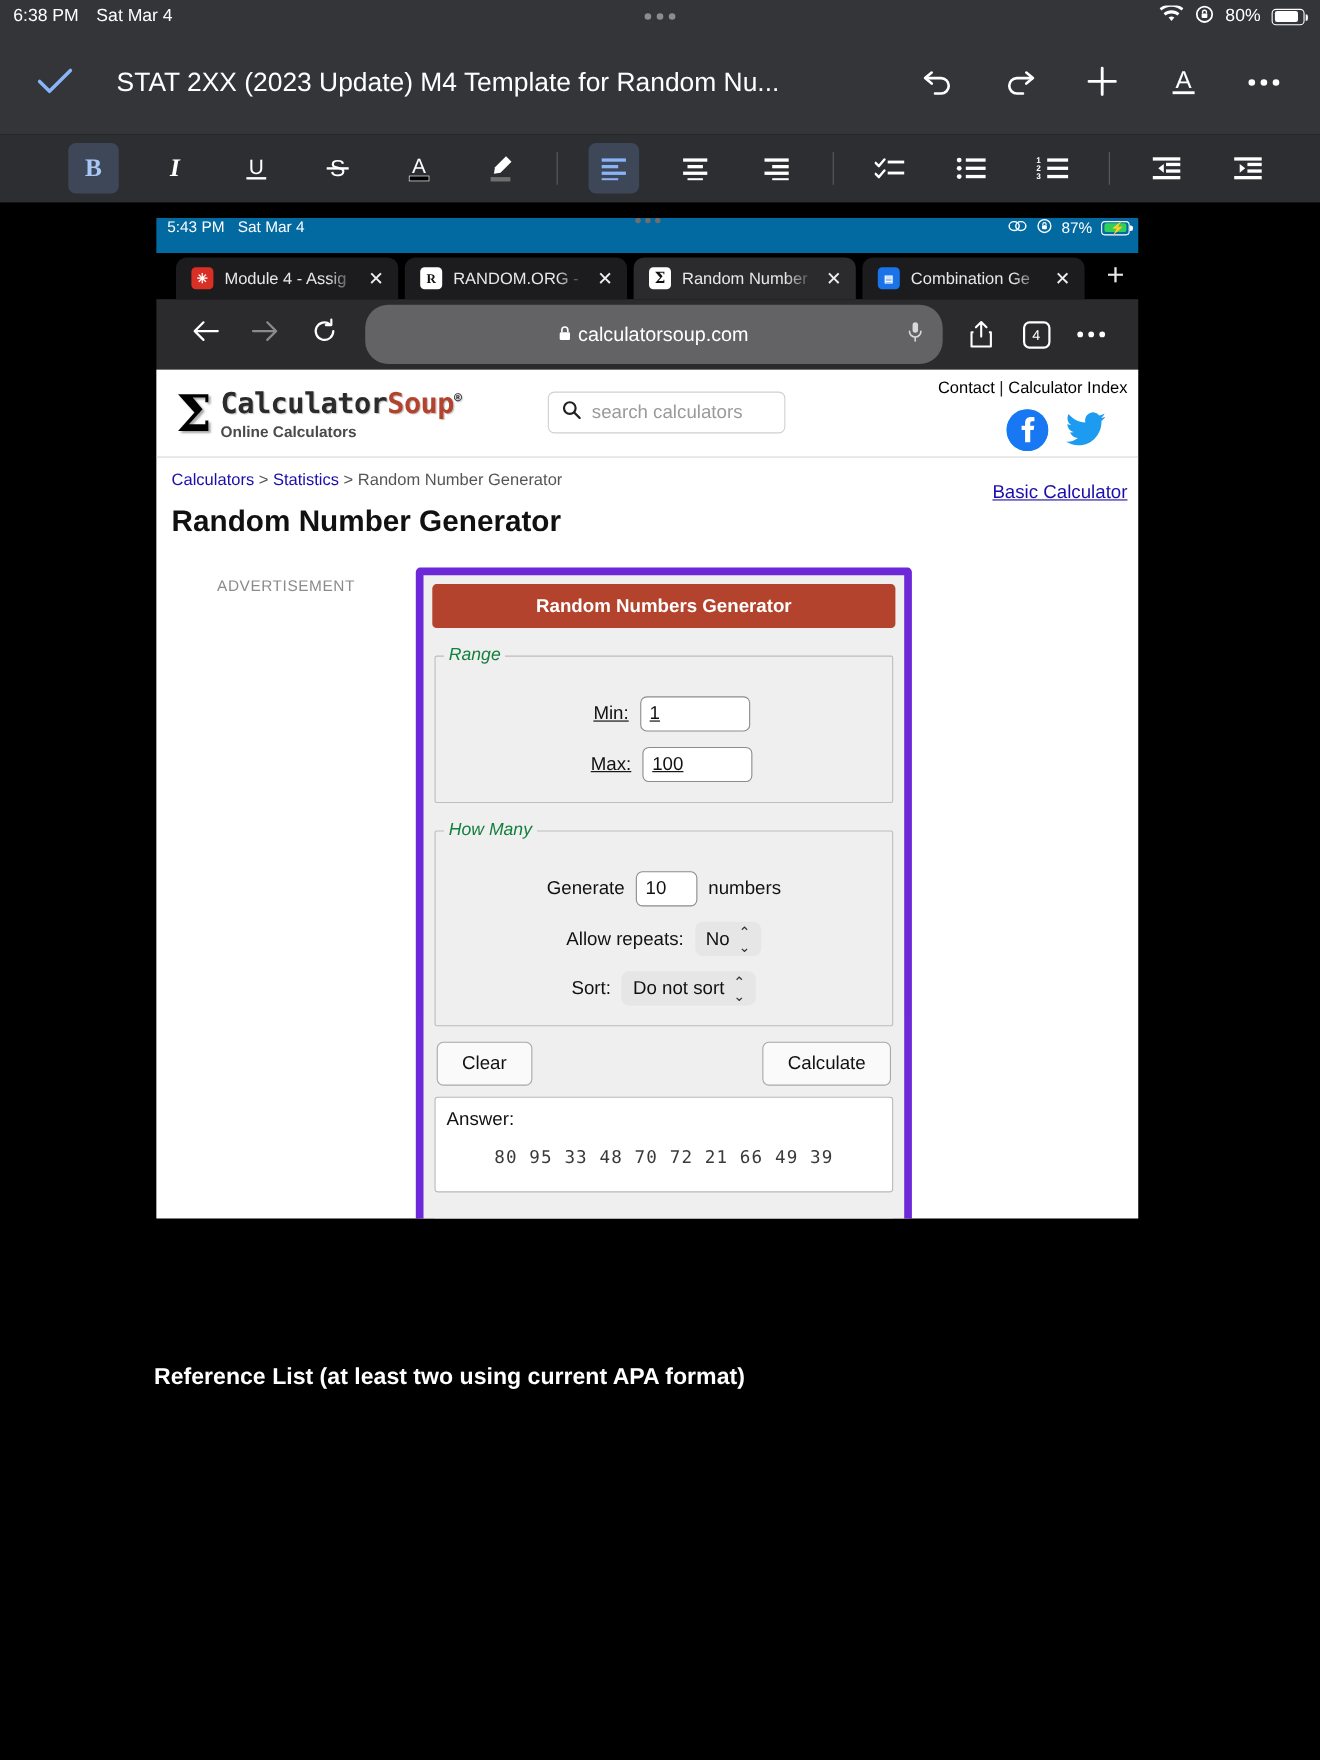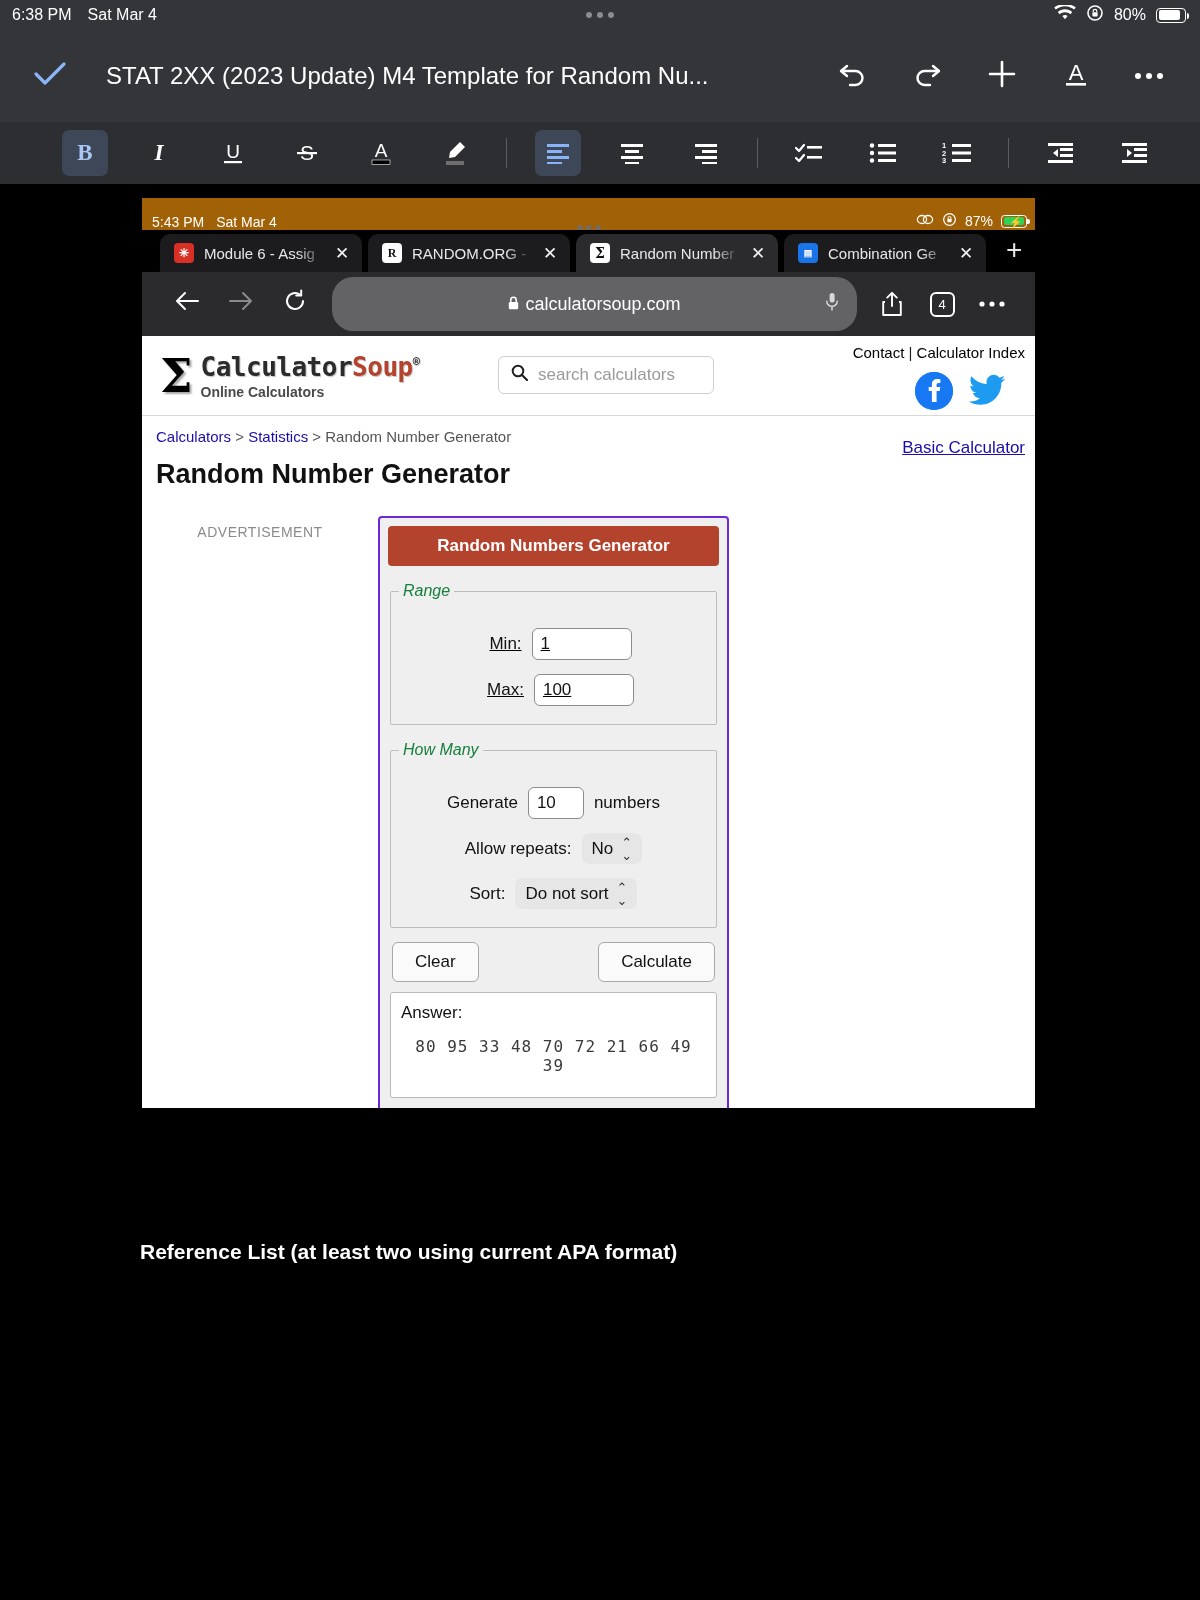--- a/index.html
+++ b/index.html
@@ -71,22 +71,22 @@
   }
   .tb-btn.active { background: #3d4758; }
   .tb-sep { width: 1px; height: 30px; background: #5b5d60; margin-right: 28px; margin-left: 0px; }
 
   
   .shot {
     position: absolute; left: 142px; top: 198px; width: 893px; height: 910px;
     background: #000; overflow: hidden;
   }
   .shot-statusbar {
-    height: 32px; background: #a16207; color: #fff; position: relative;
-    display: flex; align-items: flex-end; font-size: 14px;
+    height: 32px; background: #0369a1; color: #fff; position: relative;
+    display: flex; align-items: flex-start; font-size: 14px;
   }
   .shot-statusbar .s-left { display:flex; gap: 12px; padding-left: 10px; align-items:center; }
   .shot-statusbar .s-center { position:absolute; left: 50%; transform: translateX(-50%); display:flex; gap:4px; }
   .shot-statusbar .s-center .dot3 { width:5px;height:5px;background:#6e6e6e; }
   .shot-statusbar .s-right { position:absolute; right: 8px; display:flex; align-items:center; gap: 8px; font-size: 14px; }
   .battery.sm { width: 26px; height: 13px; border-width: 1.6px; border-radius: 3.5px; }
   .battery.sm::after { right:-3.5px; top:3.5px; height:5px; }
   .battery.sm .bolt { left: 7px; line-height: 13px; font-size: 11px; }
 
   .tabbar { height: 42px; background: #000; display: flex; align-items: flex-end; padding-left: 18px; gap: 6px; }
@@ -152,21 +152,21 @@
   .crumbbar { padding: 12px 14px 0 14px; font-size: 15px; color: #555; position: relative; }
   .crumbbar a { color: #1a0dab; }
   .basic-calc { position: absolute; right: 10px; top: 22px; font-size: 17px; }
   .basic-calc a { color: #1a0dab; text-decoration: underline; }
   .cs-h1 { font-size: 27px; font-weight: 700; color: #111; padding: 14px 0 0 14px; font-family: "Liberation Sans", sans-serif; }
 
   .content-row { display: flex; padding: 26px 0 0 0; }
   .ad-col { width: 236px; text-align: center; color: #8b8b8b; font-size: 14px; letter-spacing: .5px; padding-top: 8px;
             border-right: 0; }
   .calc-card {
-    width: 351px; border: 2px solid #6d28d9; border-radius: 4px; background: #efefef;
+    width: 451px; border: 7px solid #6d28d9; border-radius: 4px; background: #efefef;
     padding: 8px; margin-left: 0;
   }
   .calc-title {
     background: #b4432e; color: #fff; text-align: center; font-weight: 700; font-size: 17px;
     padding: 10px 0; border-radius: 4px;
   }
   fieldset.grp {
     border: 1px solid #bdbdbd; margin: 16px 2px 0 2px; padding: 14px 8px 18px 8px; border-radius: 2px;
   }
   fieldset.grp legend { font-size: 16px; color: #15803d; padding: 0 4px; font-style: italic; }
@@ -419,21 +419,21 @@
         <span class="battery sm green">
           <span class="fill" style="width:20px"></span>
             <span class="bolt">⚡</span>
         </span>
       </div>
     </div>
 
     <div class="tabbar">
       <div class="tab">
         <span class="favicon" style="background:#d93025;color:#fff;">✳</span>
-        <span class="tlabel">Module 6 - Assig</span>
+        <span class="tlabel">Module 4 - Assig</span>
         <span class="tclose">✕</span>
       </div>
       <div class="tab">
         <span class="favicon" style="background:#fff;color:#111;font-family:'Liberation Serif',serif;">R</span>
         <span class="tlabel">RANDOM.ORG -</span>
         <span class="tclose">✕</span>
       </div>
       <div class="tab active">
         <span class="favicon" style="background:#fff;color:#111;font-family:'DejaVu Serif',serif;font-size:14px;">Σ</span>
         <span class="tlabel">Random Number</span>

